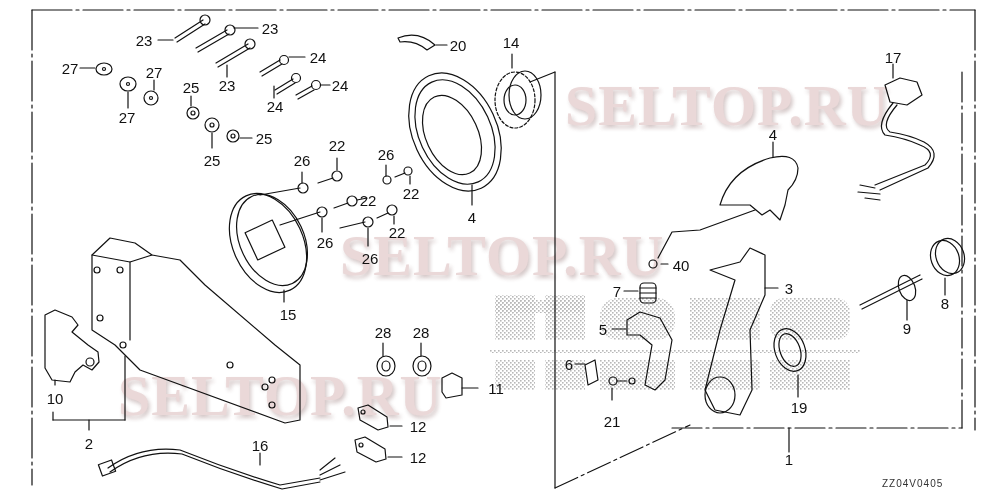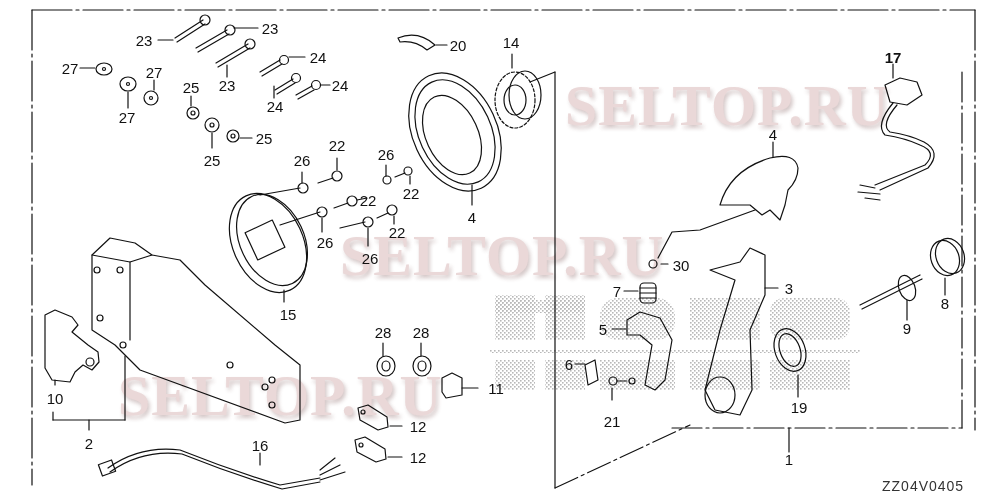--- a/index.html
+++ b/index.html
@@ -1,21 +1,21 @@
 <!DOCTYPE html>
 <html><head>
 <meta charset="utf-8">
 <style>
   html, body { margin:0; padding:0; background:#ffffff; }
   body { width:1000px; height:499px; overflow:hidden; position:relative; font-family:"Liberation Sans", sans-serif; }
   #stage { position:absolute; left:0; top:0; width:1000px; height:499px; }
   svg { position:absolute; left:0; top:0; }
   .lbl { position:absolute; font-family:"Liberation Sans", sans-serif; font-size:15px; color:#111; line-height:1; transform:translate(-50%,-50%); white-space:nowrap; }
   .wm { position:absolute; font-family:"Liberation Serif", serif; font-weight:bold; font-size:58px; color:#e8d4d4; letter-spacing:1px; text-shadow:2px 3px 4px #cfc0c0; opacity:0.9; white-space:nowrap; }
-  .code { position:absolute; font-family:"Liberation Sans", sans-serif; font-size:14px; color:#333; letter-spacing:1px; }
+  .code { position:absolute; font-family:"Liberation Sans", sans-serif; font-size:10px; color:#333; letter-spacing:1px; }
 </style>
 </head>
 <body>
 
 <div id="stage">
 
   <div class="wm" style="left:565px; top:72px;">SELTOP.RU</div>
   <div class="wm" style="left:340px; top:222px;">SELTOP.RU</div>
   <div class="wm" style="left:118px; top:362px;">SELTOP.RU</div>
 
@@ -288,33 +288,33 @@
   <div class="lbl" style="left:270px; top:28px;">23</div>
   <div class="lbl" style="left:227px; top:85px;">23</div>
   <div class="lbl" style="left:318px; top:57px;">24</div>
   <div class="lbl" style="left:275px; top:106px;">24</div>
   <div class="lbl" style="left:340px; top:85px;">24</div>
   <div class="lbl" style="left:191px; top:87px;">25</div>
   <div class="lbl" style="left:212px; top:160px;">25</div>
   <div class="lbl" style="left:264px; top:138px;">25</div>
   <div class="lbl" style="left:458px; top:45px;">20</div>
   <div class="lbl" style="left:511px; top:42px;">14</div>
-  <div class="lbl" style="left:893px; top:57px;font-weight:bold;">17</div>
+  <div class="lbl" style="left:893px; top:57px;">17</div>
   <div class="lbl" style="left:773px; top:134px;">4</div>
   <div class="lbl" style="left:302px; top:160px;">26</div>
   <div class="lbl" style="left:337px; top:145px;">22</div>
   <div class="lbl" style="left:386px; top:154px;">26</div>
   <div class="lbl" style="left:411px; top:193px;">22</div>
   <div class="lbl" style="left:368px; top:200px;">22</div>
   <div class="lbl" style="left:325px; top:242px;">26</div>
   <div class="lbl" style="left:397px; top:232px;">22</div>
   <div class="lbl" style="left:370px; top:258px;">26</div>
   <div class="lbl" style="left:472px; top:217px;">4</div>
   <div class="lbl" style="left:288px; top:314px;">15</div>
-  <div class="lbl" style="left:681px; top:265px;">30</div>
+  <div class="lbl" style="left:681px; top:265px;">40</div>
   <div class="lbl" style="left:617px; top:291px;">7</div>
   <div class="lbl" style="left:789px; top:288px;">3</div>
   <div class="lbl" style="left:603px; top:329px;">5</div>
   <div class="lbl" style="left:907px; top:328px;">9</div>
   <div class="lbl" style="left:945px; top:303px;">8</div>
   <div class="lbl" style="left:569px; top:364px;">6</div>
   <div class="lbl" style="left:383px; top:332px;">28</div>
   <div class="lbl" style="left:421px; top:332px;">28</div>
   <div class="lbl" style="left:496px; top:388px;">11</div>
   <div class="lbl" style="left:612px; top:409px;margin-top:12px;">21</div>

